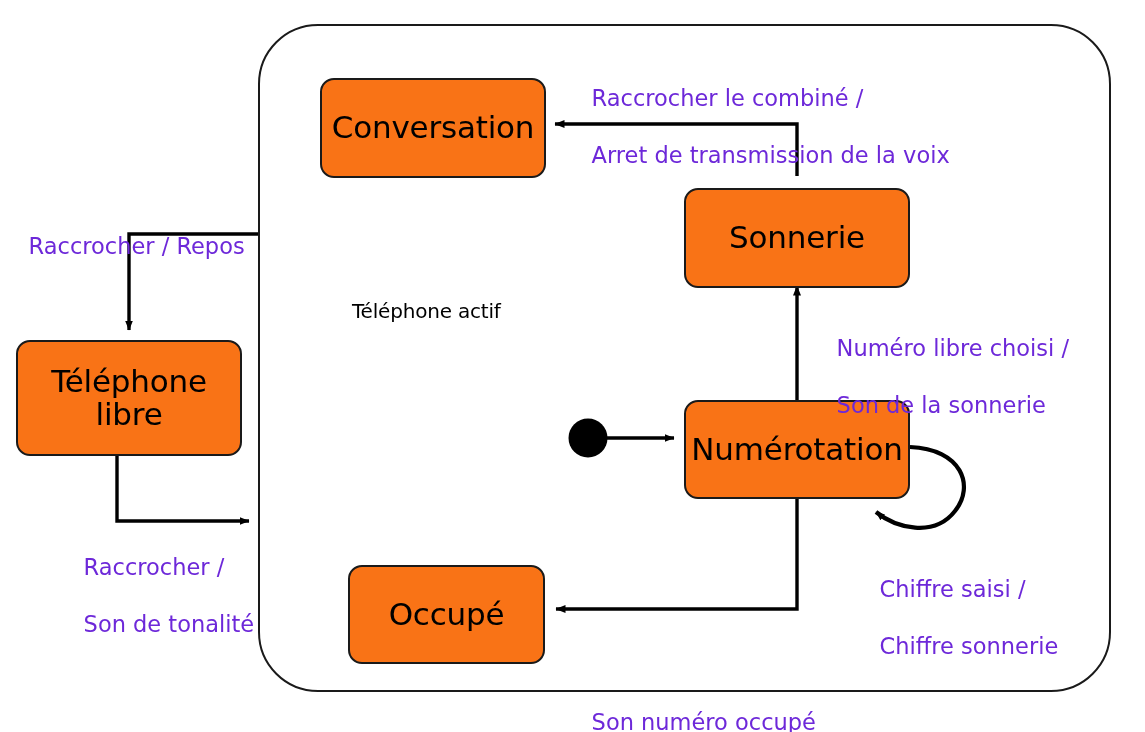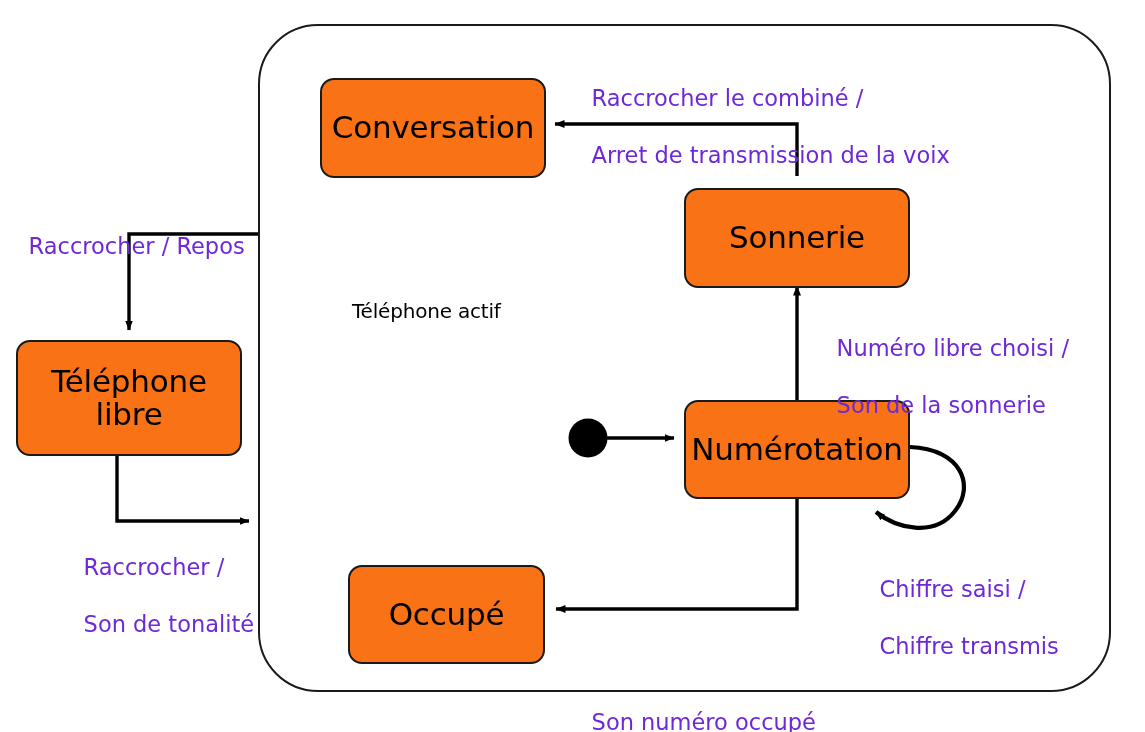--- a/index.html
+++ b/index.html
@@ -155,21 +155,21 @@
     <span>Arret de transmission de la voix</span>
   </div>
 
   <div class="edge-label" id="label-numero-libre">
     <span>Numéro libre choisi /</span><br>
     <span>Son de la sonnerie</span>
   </div>
 
   <div class="edge-label" id="label-chiffre-saisi">
     <span>Chiffre saisi /</span><br>
-    <span>Chiffre transmis</span>
+    <span>Chiffre sonnerie</span>
   </div>
 
   <div class="edge-label" id="label-bon-numero">
     <br>
     <span>Son numéro occupé</span>
   </div>
 
 </div>
 
 </body></html>

